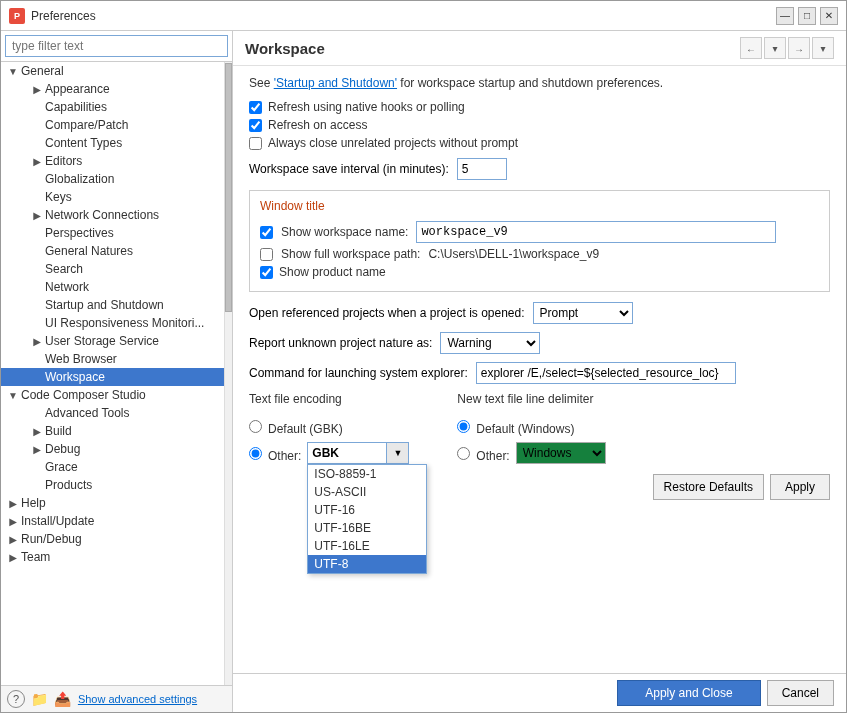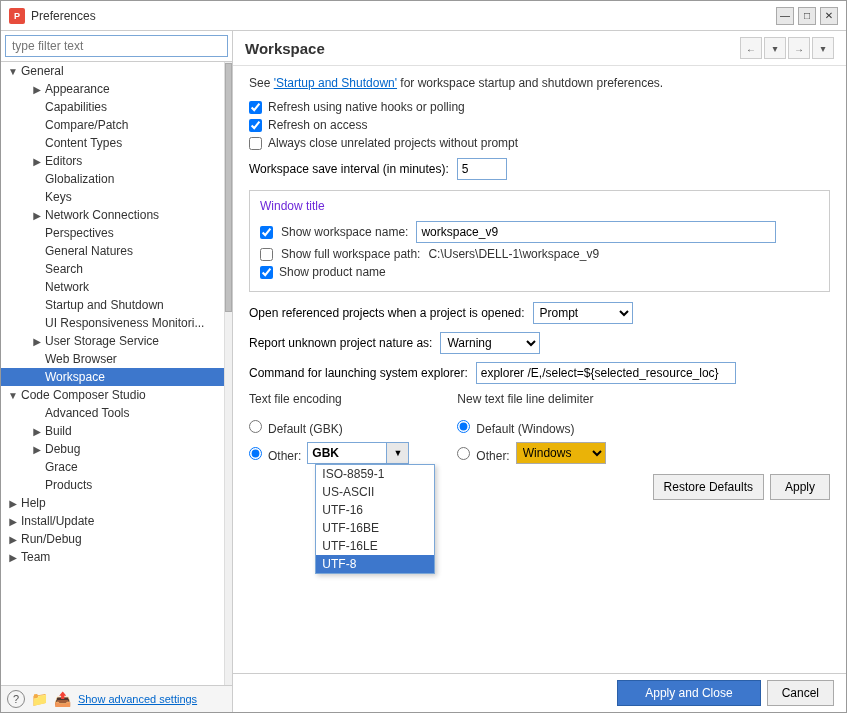--- a/index.html
+++ b/index.html
@@ -32,38 +32,38 @@
     .info-text { font-size: 12px; color: #333; margin-bottom: 10px; }
     .info-link { color: #0066cc; text-decoration: underline; cursor: pointer; }
     .checkbox-row { display: flex; align-items: center; gap: 6px; margin-bottom: 4px; }
     .checkbox-row input[type="checkbox"] { cursor: pointer; }
     .checkbox-label { font-size: 12px; color: #333; }
     .field-row { display: flex; align-items: center; gap: 8px; margin: 8px 0; }
     .field-label { font-size: 12px; color: #000000; }
     .field-input { border: 1px solid #7ba7d7; height: 22px; padding: 2px 4px; font-size: 12px; outline: none; }
     .field-input-sm { width: 50px; }
     .section-box { border: 1px solid #ccc; margin: 10px 0; padding: 8px 10px; }
-    .section-title { font-size: 12px; color: #6d28d9; margin-bottom: 8px; }
+    .section-title { font-size: 12px; color: #c2410c; margin-bottom: 8px; }
     .row-with-input { display: flex; align-items: center; gap: 8px; margin-bottom: 4px; }
-    .workspace-name-input { border: 1px solid #7ba7d7; height: 22px; padding: 2px 4px; font-size: 12px; width: 360px; outline: none; }
+    .workspace-name-input { border: 1px solid #7ba7d7; height: 22px; padding: 2px 4px; font-size: 12px; width: 360px; outline: none; font-family: Liberation Mono, monospace; }
     .full-path-text { font-size: 12px; color: #333; }
     .dropdown-select { height: 22px; border: 1px solid #7ba7d7; font-size: 12px; padding: 0 2px; background: white; cursor: pointer; outline: none; }
     .dropdown-select-sm { width: 100px; }
     .command-input { border: 1px solid #7ba7d7; height: 22px; padding: 2px 4px; font-size: 12px; width: 320px; outline: none; }
     .encoding-section { display: flex; gap: 48px; margin-top: 8px; }
     .encoding-col { display: flex; flex-direction: column; gap: 6px; }
     .encoding-title { font-size: 12px; color: #333; font-weight: normal; margin-bottom: 4px; }
     .radio-row { display: flex; align-items: center; gap: 6px; }
     .radio-row input[type="radio"] { cursor: pointer; }
     .radio-label { font-size: 12px; color: #333; margin-top: 6px; }
     .other-row { display: flex; align-items: center; gap: 6px; }
     .encoding-combo-input { height: 22px; border: 1px solid #7ba7d7; padding: 2px 4px; font-size: 12px; width: 80px; font-weight: bold; }
     .encoding-combo-btn { height: 22px; width: 22px; border: 1px solid #7ba7d7; border-left: none; background: #e8e8e8; cursor: pointer; display: flex; align-items: center; justify-content: center; font-size: 9px; }
     
-    .dropdown-list { position: absolute; top: 22px; left: 8px; width: 120px; border: 1px solid #7ba7d7; background: white; z-index: 100; box-shadow: 2px 2px 5px rgba(0,0,0,0.2); }
+    .dropdown-list { position: absolute; top: 22px; left: 0; width: 120px; border: 1px solid #7ba7d7; background: white; z-index: 100; box-shadow: 2px 2px 5px rgba(0,0,0,0.2); }
     .dropdown-list-item { padding: 2px 6px; font-size: 12px; color: #333; cursor: pointer; }
     .dropdown-list-item.selected-item { background: #3d77cc; color: white; }
     .other-encoding-combo { display: flex; }
     .help-icon { width: 18px; height: 18px; border: 1px solid #888; border-radius: 50%; display: flex; align-items: center; justify-content: center; font-size: 11px; color: #555; cursor: pointer; }
     .sidebar-scrollbar { width: 8px; background: #f0f0f0; border-left: 1px solid #ddd; display: flex; flex-direction: column; }
     .sidebar-scrollbar-thumb { width: 100%; height: 40%; margin-top: 10%; background: #c0c0c0; border: 1px solid #aaa; cursor: pointer; }
     .tree-container { display: flex; flex: 1; overflow: hidden; }
     .tree-scroll { flex: 1; overflow-y: auto; overflow-x: hidden; }
     .bottom-link { font-size: 11px; color: #0066cc; text-decoration: underline; cursor: pointer; }
     .sidebar-bottom { display: flex; align-items: center; padding: 4px 6px; border-top: 1px solid #ccc; background: #f5f5f5; gap: 6px; }
@@ -340,21 +340,21 @@
 
           <div class="encoding-col">
             <div class="encoding-title">New text file line delimiter</div>
             <div class="radio-row">
               <input type="radio" name="delimiter" id="del1" checked="" style="">
               <label for="del1" class="radio-label">Default (Windows)</label>
             </div>
             <div class="other-row">
               <input type="radio" name="delimiter" id="del2" style="">
               <label for="del2" class="radio-label">Other:</label>
-              <select class="dropdown-select" style="height:22px;width:90px;border:1px solid #aaa;background:#eab308;">
+              <select class="dropdown-select" style="height:22px;width:90px;border:1px solid #aaa;background:#15803d;">
                 <option>Windows</option>
                 <option>Unix</option>
                 <option>Mac</option>
               </select>
             </div>
           </div>
         </div>
 
         <div class="restore-apply-row">
           <button class="btn-restore">Restore Defaults</button>

